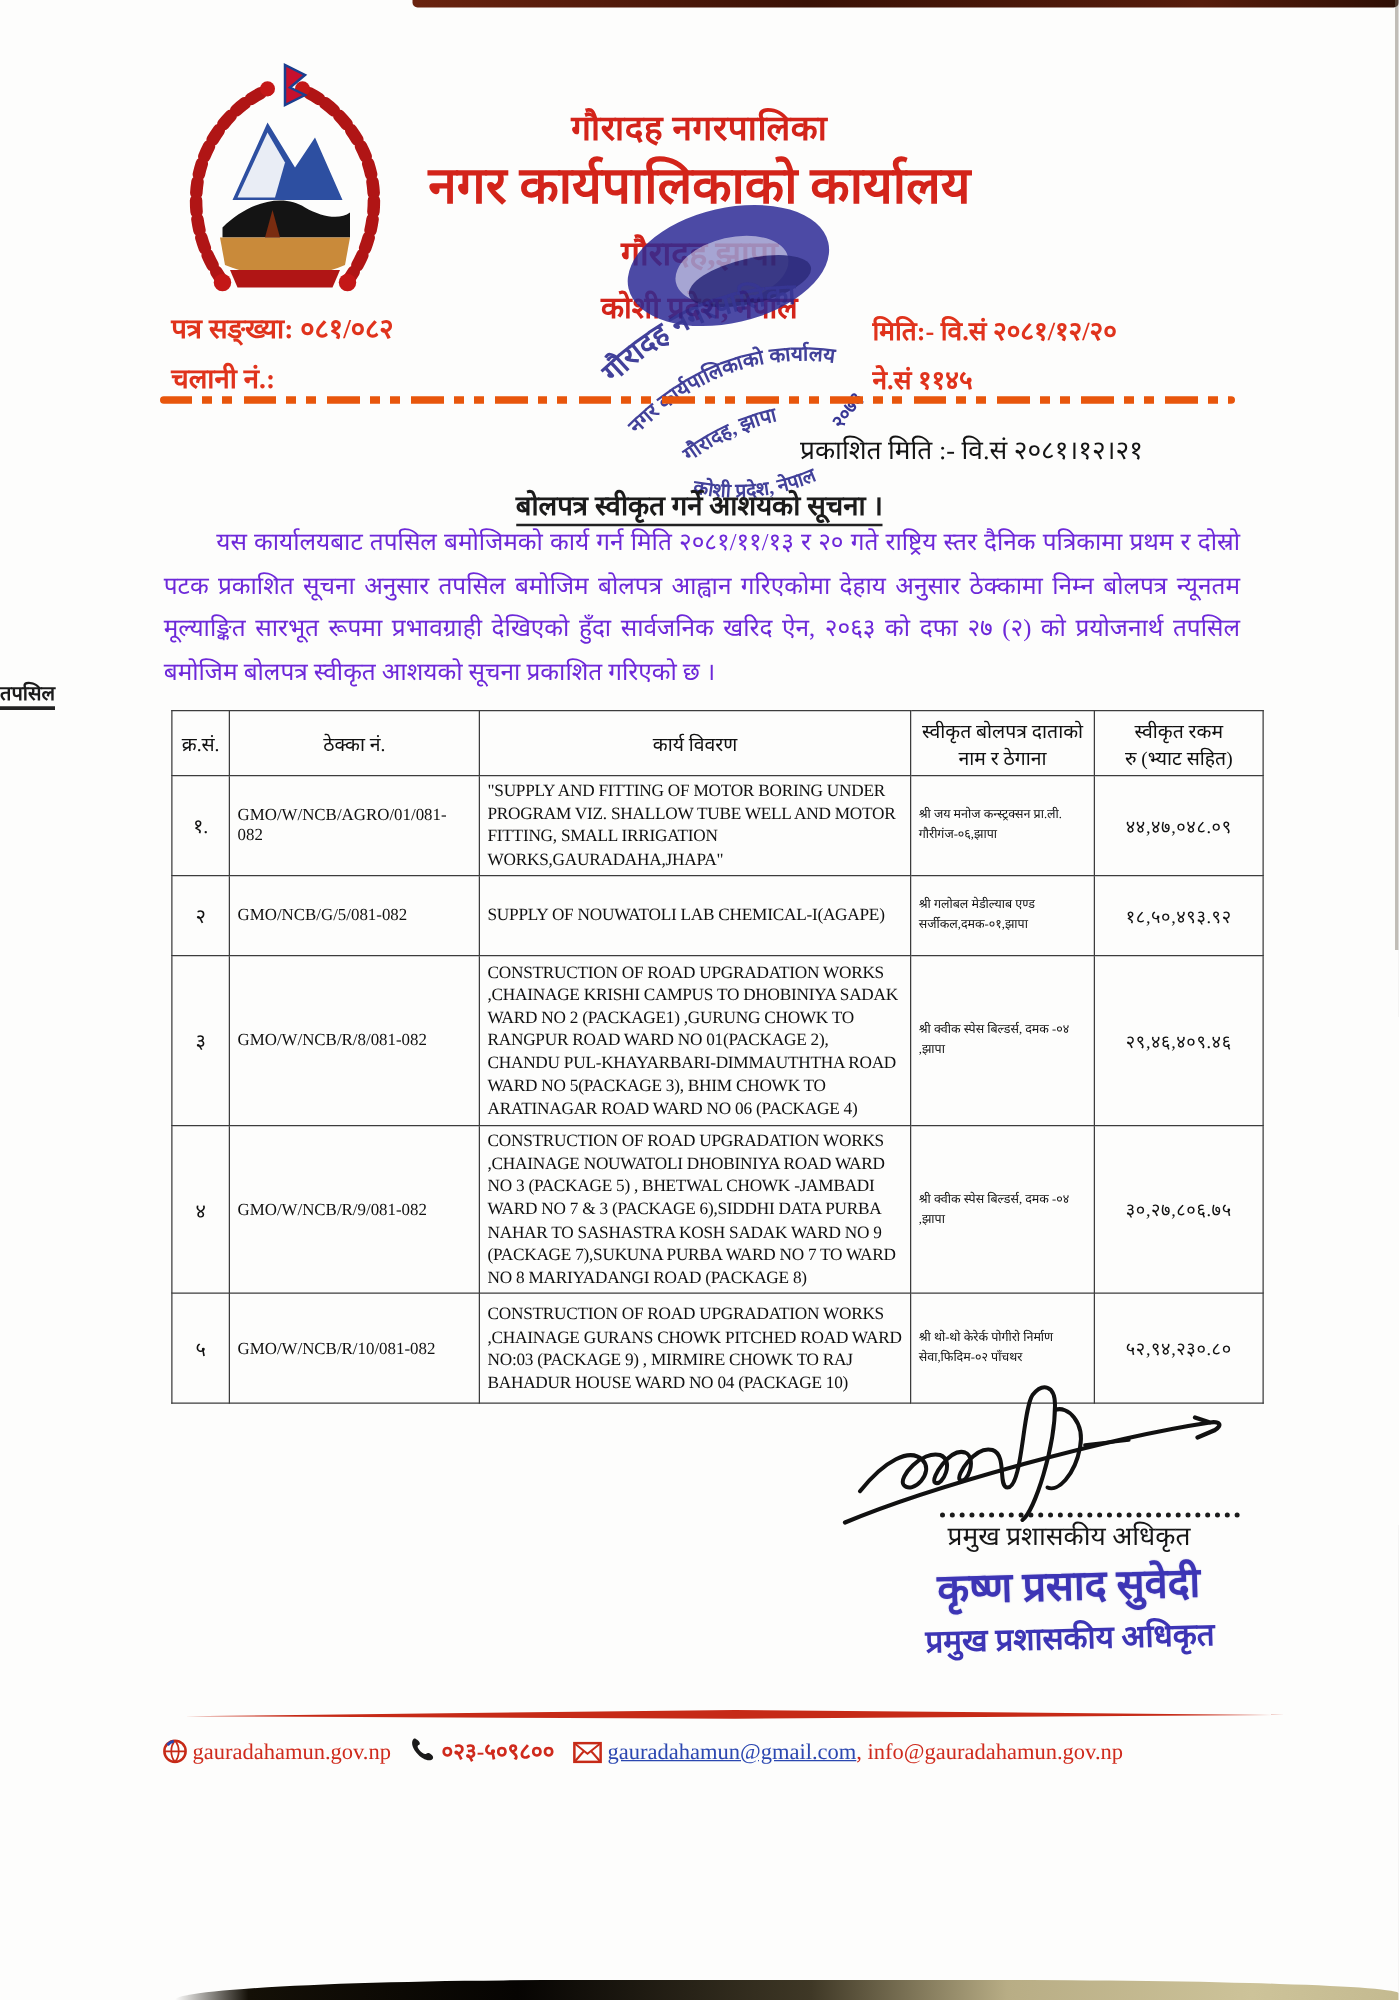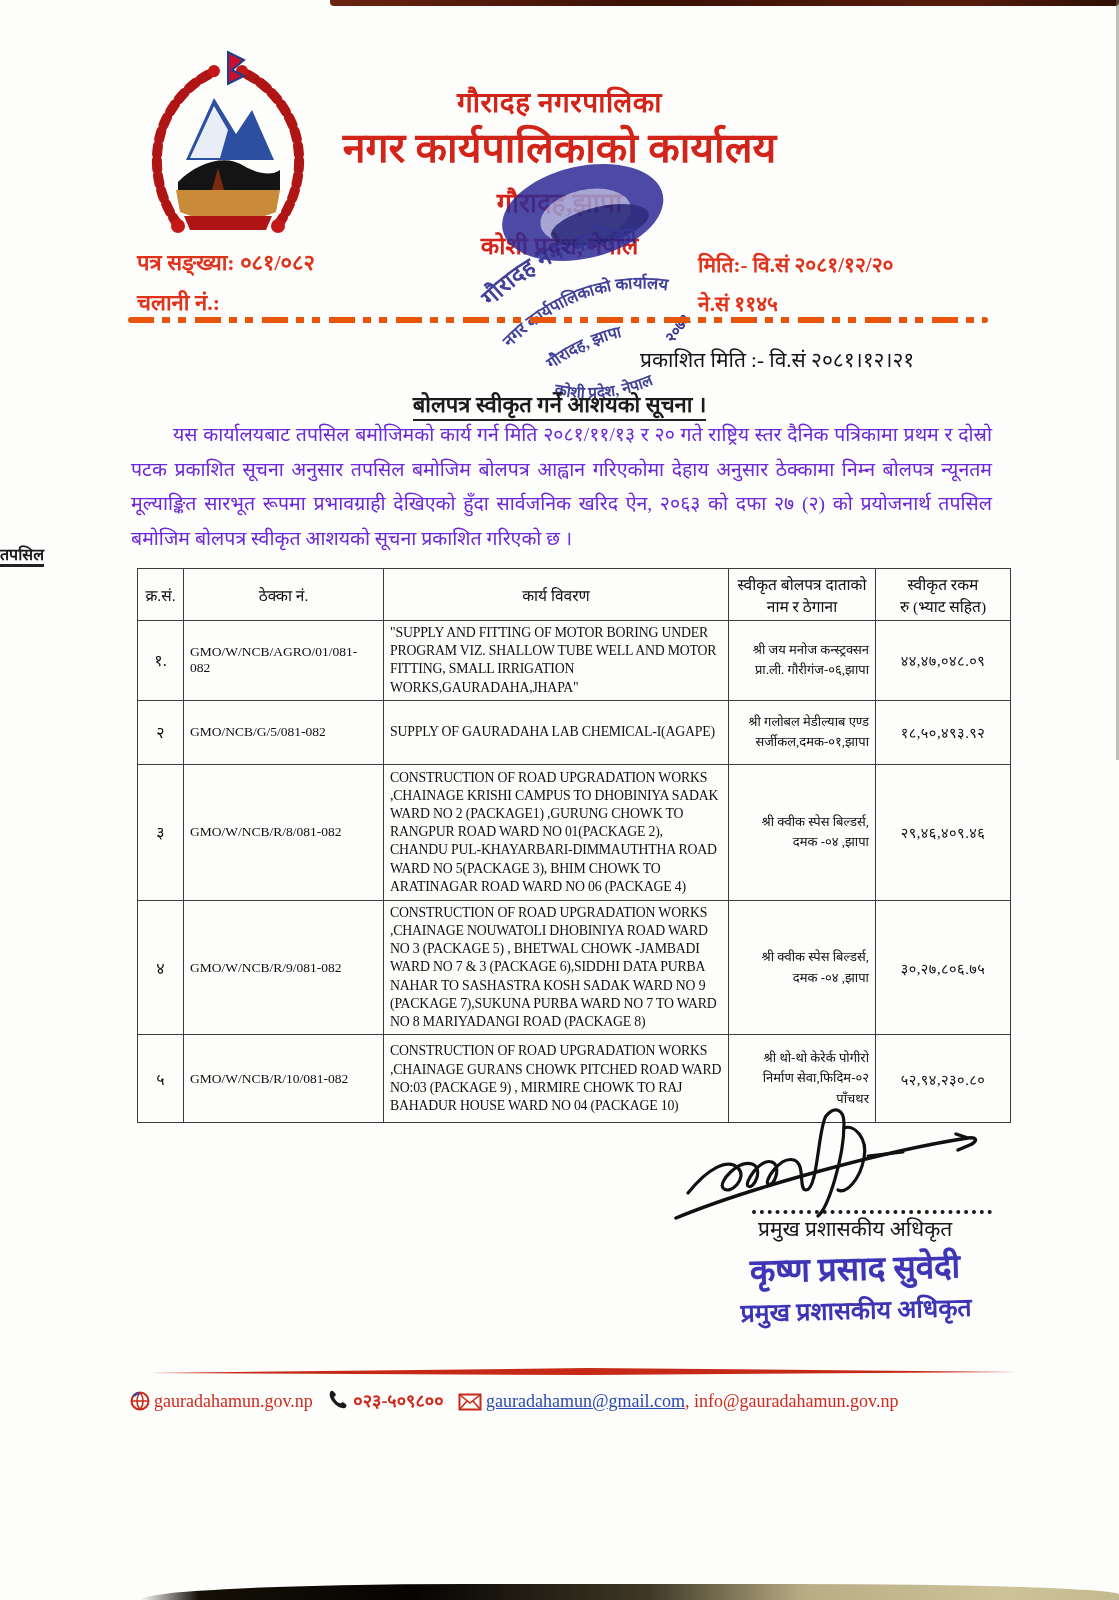--- a/index.html
+++ b/index.html
@@ -40,21 +40,21 @@
   .t-heading span{border-bottom:3px solid #222;padding-bottom:1px;}
   
   table.main{position:absolute;left:137px;top:568px;border-collapse:collapse;table-layout:fixed;width:873px;
     font-size:15px;color:#101010;}
   table.main td,table.main th{border:1.4px solid #3c3c3c;padding:3px 6px;vertical-align:middle;overflow:hidden;}
   table.main th{font-weight:normal;font-size:15.5px;text-align:center;white-space:pre-line;}
   td.sn{text-align:center;font-size:16px;}
   td.contract{font-size:13.5px;font-family:"Liberation Serif",serif;}
   td.work{vertical-align:top;text-align:left;font-size:13.8px;line-height:1.32;font-family:"Liberation Serif",serif;
     letter-spacing:-.2px;padding:5px 8px;}
-  td.bidder{text-align:right;font-size:13px;line-height:1.6;padding-left:10px;}
+  td.bidder{text-align:left;font-size:10px;line-height:1.6;padding-left:10px;}
   td.amount{text-align:center;font-size:14.5px;letter-spacing:.5px;}
   
   .sig-svg{position:absolute;left:668px;top:1098px;}
   .sig-dots{position:absolute;left:752px;top:1196px;width:240px;border-bottom:4px dotted #1a1a1a;height:14px;}
   .sig-role{position:absolute;left:758px;top:1214px;font-size:21px;color:#161616;}
   .stamp-name{position:absolute;left:700px;top:1245px;width:310px;text-align:center;
     color:#3d35b5;font-weight:bold;font-size:33px;transform:rotate(-1.5deg);text-shadow:0 0 1px rgba(61,53,181,.5);}
   .stamp-role{position:absolute;left:706px;top:1292px;width:300px;text-align:center;
     color:#3d35b5;font-weight:bold;font-size:25px;transform:rotate(-1.5deg);}
   
@@ -164,21 +164,21 @@
         <tr style="height: 78px;">
           <td class="sn">१.</td>
           <td class="contract">GMO/W/NCB/AGRO/01/081-082</td>
           <td class="work">"SUPPLY AND FITTING OF MOTOR BORING UNDER PROGRAM VIZ. SHALLOW TUBE WELL AND MOTOR FITTING, SMALL IRRIGATION WORKS,GAURADAHA,JHAPA"</td>
           <td class="bidder">श्री जय मनोज कन्स्ट्रक्सन प्रा.ली. गौरीगंज-०६,झापा</td>
           <td class="amount">४४,४७,०४८.०९</td>
         </tr>
         <tr style="height: 64px;">
           <td class="sn">२</td>
           <td class="contract">GMO/NCB/G/5/081-082</td>
-          <td class="work">SUPPLY OF GAURADAHA LAB CHEMICAL-I(AGAPE)</td>
+          <td class="work">SUPPLY OF NOUWATOLI LAB CHEMICAL-I(AGAPE)</td>
           <td class="bidder">श्री गलोबल मेडील्याब एण्ड सर्जीकल,दमक-०१,झापा</td>
           <td class="amount">१८,५०,४९३.९२</td>
         </tr>
         <tr style="height: 136px;">
           <td class="sn">३</td>
           <td class="contract">GMO/W/NCB/R/8/081-082</td>
           <td class="work">CONSTRUCTION OF ROAD UPGRADATION WORKS ,CHAINAGE KRISHI CAMPUS TO DHOBINIYA SADAK WARD NO 2  (PACKAGE1) ,GURUNG CHOWK TO RANGPUR ROAD WARD NO 01(PACKAGE 2), CHANDU PUL-KHAYARBARI-DIMMAUTHTHA ROAD WARD NO 5(PACKAGE 3), BHIM CHOWK TO ARATINAGAR ROAD WARD NO 06 (PACKAGE 4)</td>
           <td class="bidder">श्री क्वीक स्पेस बिल्डर्स, दमक -०४ ,झापा</td>
           <td class="amount">२९,४६,४०९.४६</td>
         </tr>

